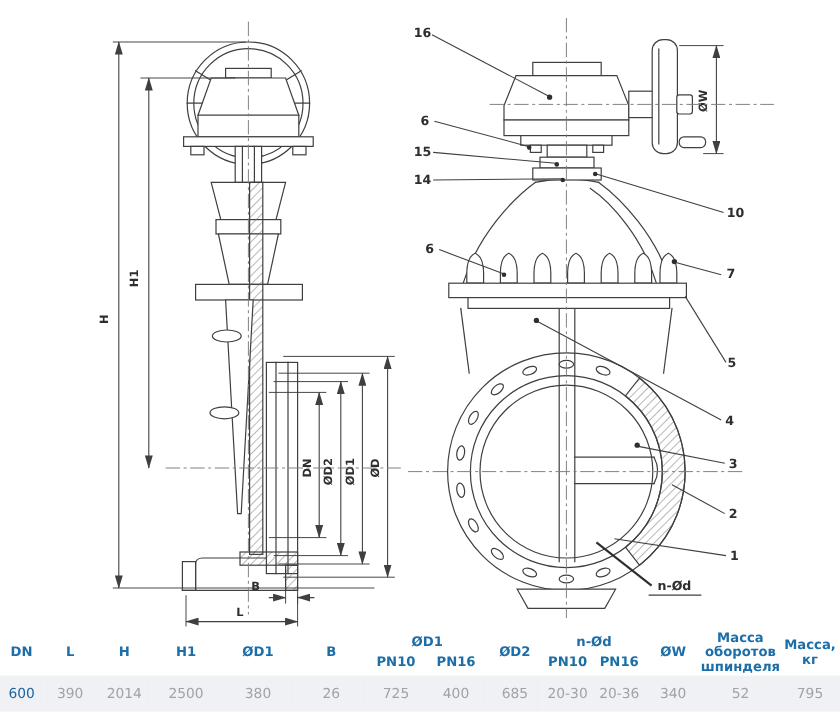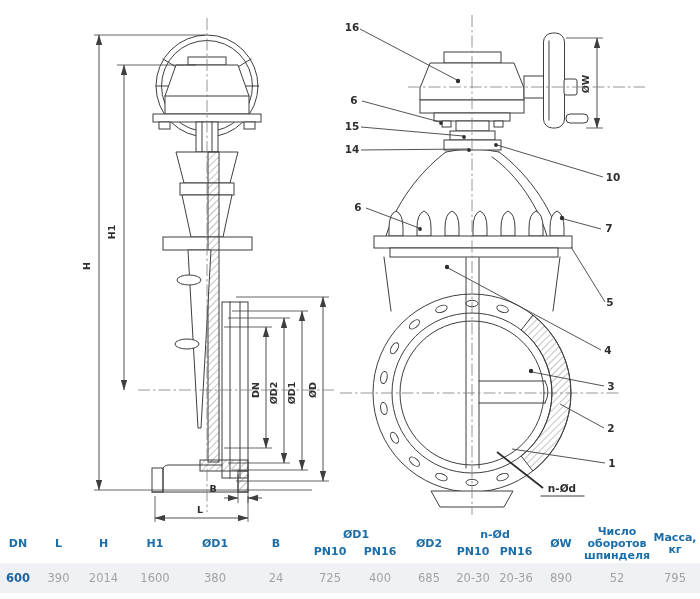--- a/index.html
+++ b/index.html
@@ -19,21 +19,21 @@
   text.dl{font-size:9.5px;font-weight:bold;fill:#2e2e2e;}
   text.co{font-size:10.5px;font-weight:bold;fill:#2e2e2e;}
   
   table#dims{width:700px;table-layout:fixed;border-collapse:collapse;margin-top:2px;}
   #dims th{color:#1c6ea8;font-weight:bold;font-size:11px;line-height:12px;text-align:center;padding:1px 0;}
   #dims thead tr.r1 th{height:20px;vertical-align:middle;}
   #dims thead th.grp{vertical-align:bottom;padding-bottom:0;}
   #dims thead tr.r2 th{height:16px;vertical-align:top;margin-top:33px;}
   #dims tbody tr{background:#f0f1f5;}
   #dims td{color:#a2a2a6;font-size:11.5px;text-align:center;height:30px;vertical-align:middle;padding:0;}
-  #dims td.key{color:#1c64a0;font-weight:bold;margin-top:20px;}
+  #dims td.key{color:#1c64a0;font-weight:normal;margin-top:20px;}
 </style>
 </head>
 <body>
 
 <div id="stage">
 
 <svg width="700" height="522" viewBox="0 0 700 522">
   <defs>
     <marker id="arr" viewBox="0 0 10 6" refX="9.5" refY="3" markerWidth="11" markerHeight="6.6" orient="auto-start-reverse" markerUnits="userSpaceOnUse">
       <path d="M0,0 L10,3 L0,6 Z" fill="#3f3f3f"></path>
@@ -272,43 +272,43 @@
       <th rowspan="2">DN</th>
       <th rowspan="2">L</th>
       <th rowspan="2">H</th>
       <th rowspan="2">H1</th>
       <th rowspan="2">ØD1</th>
       <th rowspan="2">B</th>
       <th colspan="2" class="grp">ØD1</th>
       <th rowspan="2">ØD2</th>
       <th colspan="2" class="grp">n-Ød</th>
       <th rowspan="2">ØW</th>
-      <th rowspan="2">Число оборотов шпинделя</th>
+      <th rowspan="2">Масса оборотов шпинделя</th>
       <th rowspan="2">Масса, кг</th>
     </tr>
     <tr class="r2">
       <th>PN10</th>
       <th>PN16</th>
       <th>PN10</th>
       <th>PN16</th>
     </tr>
   </thead>
   <tbody>
     <tr>
       <td class="key">600</td>
       <td>390</td>
       <td>2014</td>
-      <td>1600</td>
+      <td>2500</td>
       <td>380</td>
-      <td>24</td>
+      <td>26</td>
       <td>725</td>
       <td>400</td>
       <td>685</td>
       <td>20-30</td>
       <td>20-36</td>
-      <td>890</td>
+      <td>340</td>
       <td>52</td>
       <td>795</td>
     </tr>
   </tbody>
 </table>
 
 </div>
 
 </body></html>

